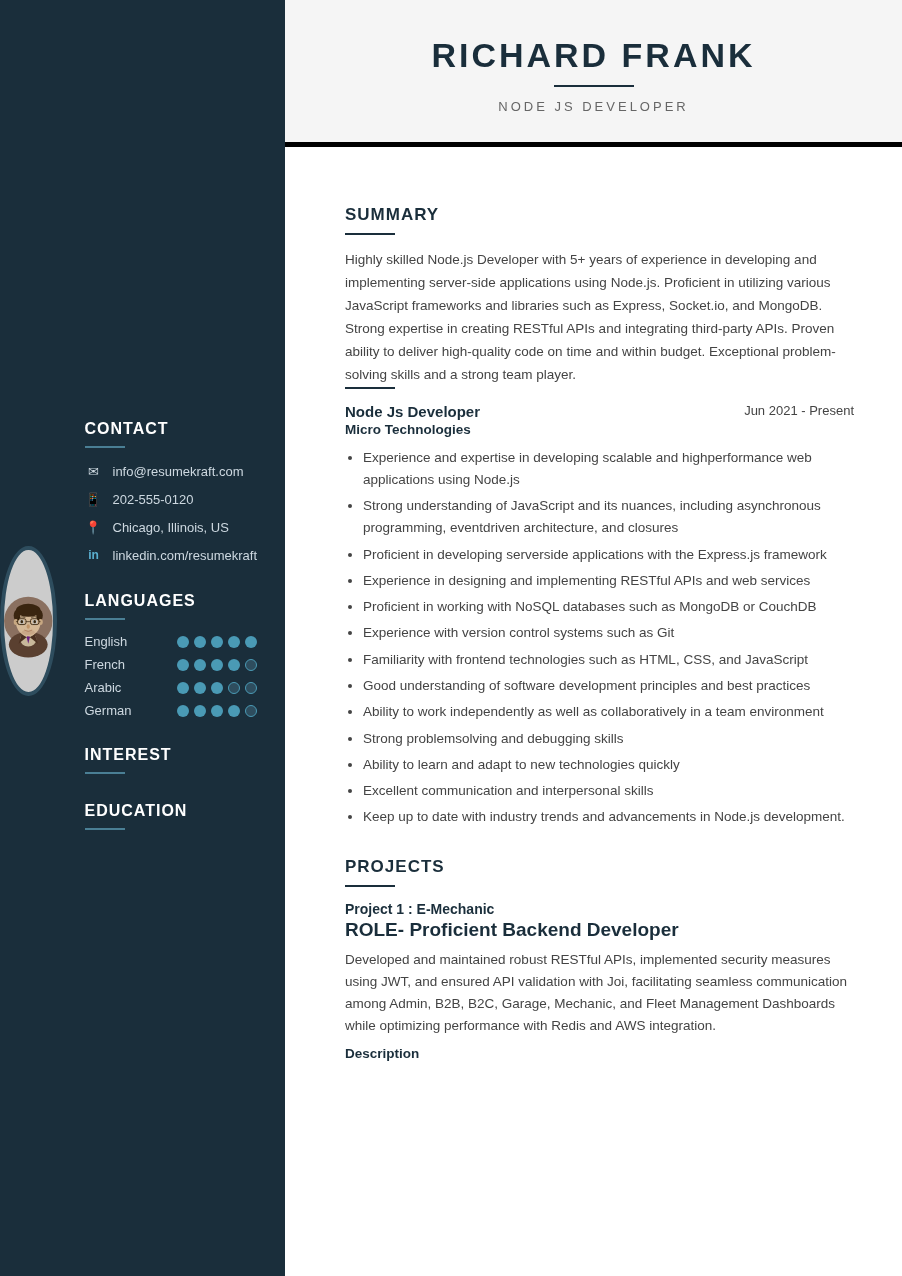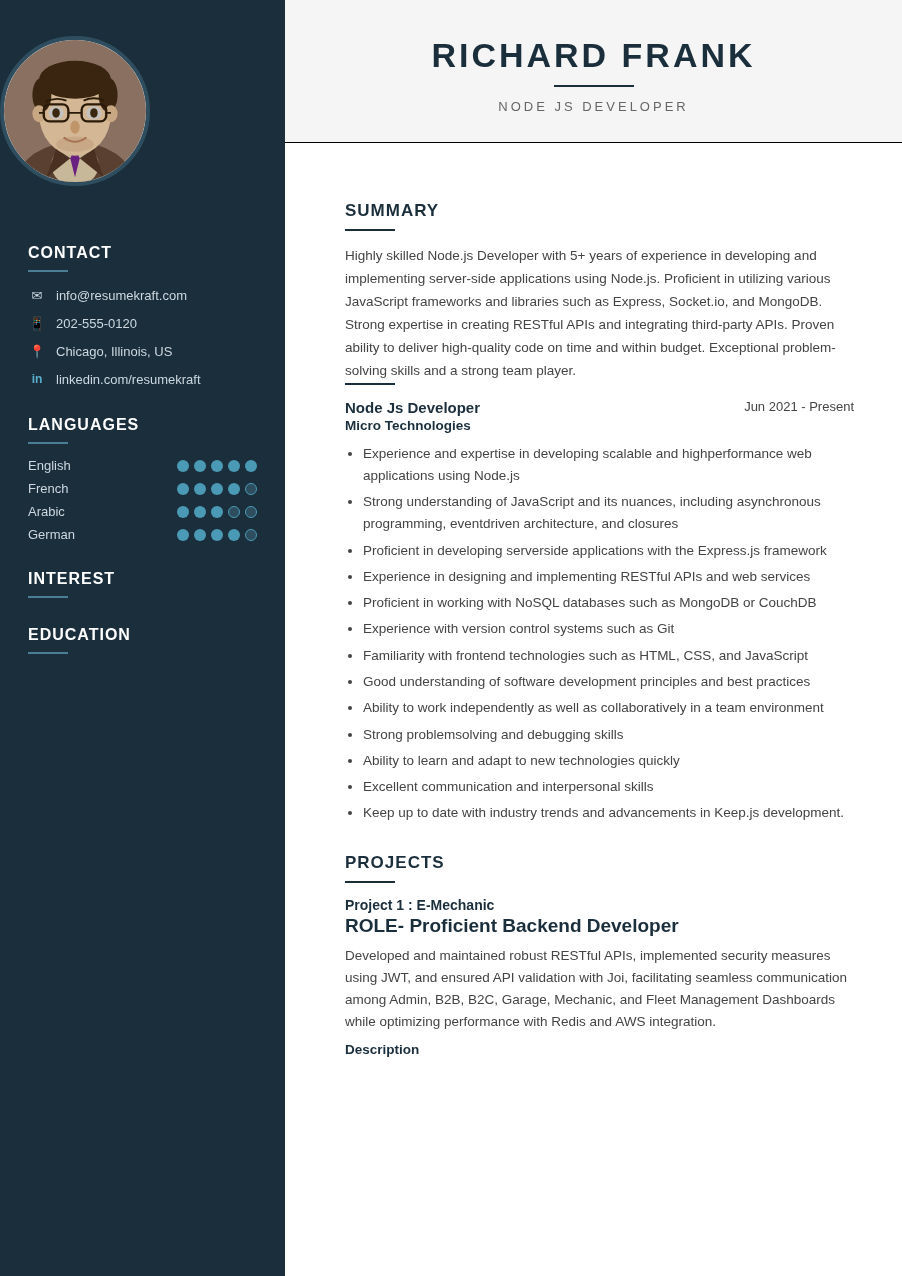--- a/index.html
+++ b/index.html
@@ -19,21 +19,21 @@
       display: flex;
       flex-direction: row;
     }
     
     .sidebar {
       width: 285px;
       min-height: 1276px;
       background: #1a2e3b;
       color: #fff;
       display: flex;
-      flex-direction: column;
+      align-items: center;
       padding-bottom: 40px;
     }
     .avatar-wrap {
       margin-top: 36px;
       margin-bottom: 30px;
       width: 150px;
       height: 150px;
       border-radius: 50%;
       overflow: hidden;
       border: 4px solid #2e4d5e;
@@ -135,21 +135,21 @@
       flex: 1;
       min-height: 1276px;
       background: #fff;
       display: flex;
       flex-direction: column;
     }
     .header {
       background: #f5f5f5;
       padding: 36px 48px 28px 48px;
       text-align: center;
-      border-bottom: 1px solid #000000;
+      border-bottom: 5px solid #000000;
     }
     .name {
       font-size: 34px;
       font-weight: 800;
       letter-spacing: 3px;
       color: #1a2e3b;
       text-transform: uppercase;
     }
     .name-divider {
       width: 80px;
@@ -406,21 +406,21 @@
           <li>Proficient in developing serverside applications with the Express.js framework</li>
           <li>Experience in designing and implementing RESTful APIs and web services</li>
           <li>Proficient in working with NoSQL databases such as MongoDB or CouchDB</li>
           <li>Experience with version control systems such as Git</li>
           <li>Familiarity with frontend technologies such as HTML, CSS, and JavaScript</li>
           <li>Good understanding of software development principles and best practices</li>
           <li>Ability to work independently as well as collaboratively in a team environment</li>
           <li>Strong problemsolving and debugging skills</li>
           <li>Ability to learn and adapt to new technologies quickly</li>
           <li>Excellent communication and interpersonal skills</li>
-          <li>Keep up to date with industry trends and advancements in Keep.js development.</li>
+          <li>Keep up to date with industry trends and advancements in Node.js development.</li>
         </ul>
       </div>
 
       <div class="section-title-main">PROJECTS</div>
       <div class="main-divider"></div>
 
       <div>
         <div class="project-title">Project 1 : E-Mechanic</div>
         <div class="project-role">ROLE- Proficient Backend Developer</div>
         <div class="project-desc">Developed and maintained robust RESTful APIs, implemented security measures using JWT, and ensured API validation with Joi, facilitating seamless communication among Admin, B2B, B2C, Garage, Mechanic, and Fleet Management Dashboards while optimizing performance with Redis and AWS integration.</div>

